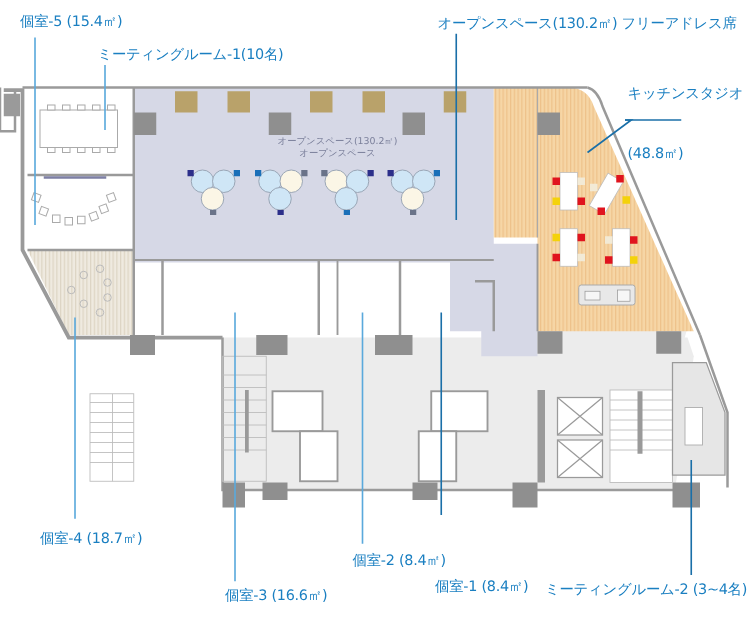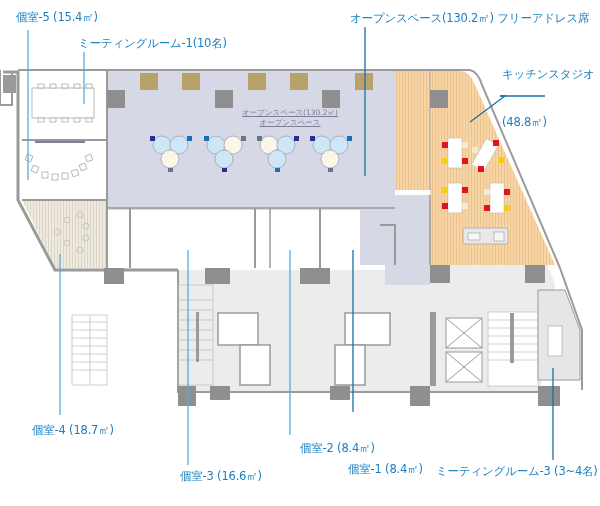--- a/index.html
+++ b/index.html
@@ -243,23 +243,23 @@
     <line x1="188" y1="250" x2="188" y2="465" stroke="#5aa9dc"></line>
     <line x1="290" y1="250" x2="290" y2="435" stroke="#5aa9dc"></line>
     <line x1="353" y1="250" x2="353" y2="412" stroke="#1a6fa8"></line>
     <line x1="553" y1="368" x2="553" y2="460" stroke="#1a6fa8"></line>
   </g>
 </svg>
 
 <div class="label" style="left:16px;top:10px;">個室-5 (15.4㎡)</div>
 <div class="label" style="left:78px;top:36px;">ミーティングルーム-1(10名)</div>
 <div class="label" style="left:350px;top:11px;">オープンスペース(130.2㎡) フリーアドレス席</div>
-<div class="inner-label" style="left:230px;top:108px;width:120px;text-decoration:underline;">
+<div class="inner-label" style="left:210px;top:108px;width:120px;">
   <div>オープンスペース(130.2㎡)</div>
   <div>オープンスペース</div>
 </div>
 <div class="label" style="left:502px;top:67px;">キッチンスタジオ</div>
 <div class="label" style="left:502px;top:80px;margin-top:35px;">(48.8㎡)</div>
 <div class="label" style="left:32px;top:423px;">個室-4 (18.7㎡)</div>
 <div class="label" style="left:180px;top:469px;">個室-3 (16.6㎡)</div>
-<div class="label" style="left:300px;top:441px;">個室-2 (8.4㎡)</div>
+<div class="label" style="left:282px;top:441px;">個室-2 (8.4㎡)</div>
 <div class="label" style="left:348px;top:418px;margin-top:44px;">個室-1 (8.4㎡)</div>
-<div class="label" style="left:436px;top:464px;">ミーティングルーム-3 (3~4名)</div>
+<div class="label" style="left:436px;top:464px;">ミーティングルーム-2 (3~4名)</div>
 
 </body></html>

